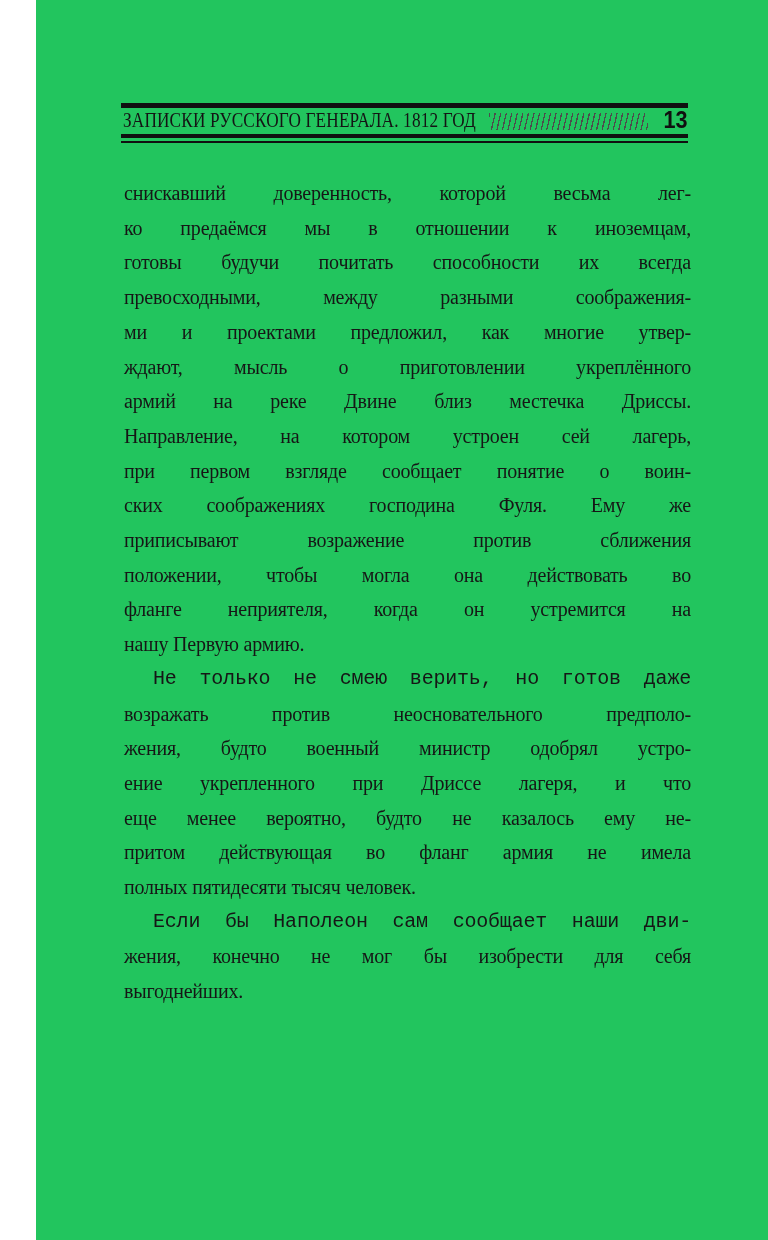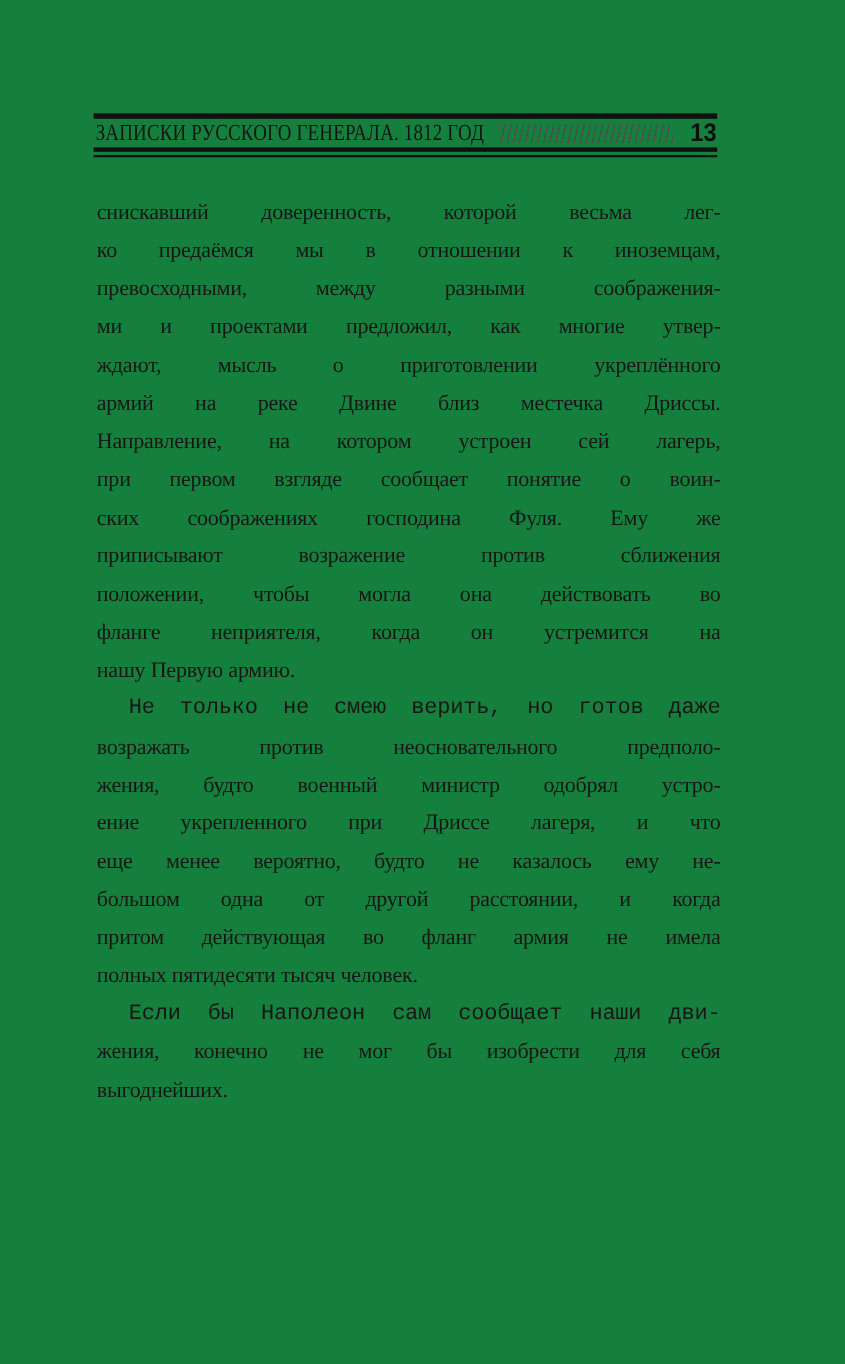--- a/index.html
+++ b/index.html
@@ -10,21 +10,22 @@
     width: 768px;
     height: 1240px;
     background: #ffffff;
     position: relative;
     overflow: hidden;
     font-family: "Liberation Serif", serif;
   }
   .page {
     position: absolute;
     inset: 0;
-    background: #15803d;
+    background: #22c55e;
+    margin-left: 36px;
   }
 
   
   .rule {
     position: absolute;
     left: 85px;
     width: 567px;
     background: #101010;
   }
   .rule-top   { top: 103px; height: 5px; }
@@ -112,39 +113,39 @@
     <span class="page-number">13</span>
   </div>
 
   <div class="rule rule-mid"></div>
   <div class="rule rule-thin"></div>
 
   <div class="body-text">
       <div class="paragraph">
         <div class="text-line">снискавший доверенность, которой весьма лег-</div>
         <div class="text-line">ко предаёмся мы в отношении к иноземцам,</div>
+        <div class="text-line">готовы будучи почитать способности их всегда</div>
         <div class="text-line">превосходными, между разными соображения-</div>
         <div class="text-line">ми и проектами предложил, как многие утвер-</div>
         <div class="text-line">ждают, мысль о приготовлении укреплённого</div>
         <div class="text-line">армий на реке Двине близ местечка Дриссы.</div>
         <div class="text-line">Направление, на котором устроен сей лагерь,</div>
         <div class="text-line">при первом взгляде сообщает понятие о воин-</div>
         <div class="text-line">ских соображениях господина Фуля. Ему же</div>
         <div class="text-line">приписывают возражение против сближения</div>
         <div class="text-line">положении, чтобы могла она действовать во</div>
         <div class="text-line">фланге неприятеля, когда он устремится на</div>
         <div class="text-line last">нашу Первую армию.</div>
       </div>
       <div class="paragraph">
         <div class="text-line indent">Не только не смею верить, но готов даже</div>
         <div class="text-line">возражать против неосновательного предполо-</div>
         <div class="text-line">жения, будто военный министр одобрял устро-</div>
         <div class="text-line">ение укрепленного при Дриссе лагеря, и что</div>
         <div class="text-line">еще менее вероятно, будто не казалось ему не-</div>
-        <div class="text-line">большом одна от другой расстоянии, и когда</div>
         <div class="text-line">притом действующая во фланг армия не имела</div>
         <div class="text-line last">полных пятидесяти тысяч человек.</div>
       </div>
       <div class="paragraph">
         <div class="text-line indent">Если бы Наполеон сам сообщает наши дви-</div>
         <div class="text-line">жения, конечно не мог бы изобрести для себя</div>
         <div class="text-line last">выгоднейших.</div>
       </div>
     </div>
 

